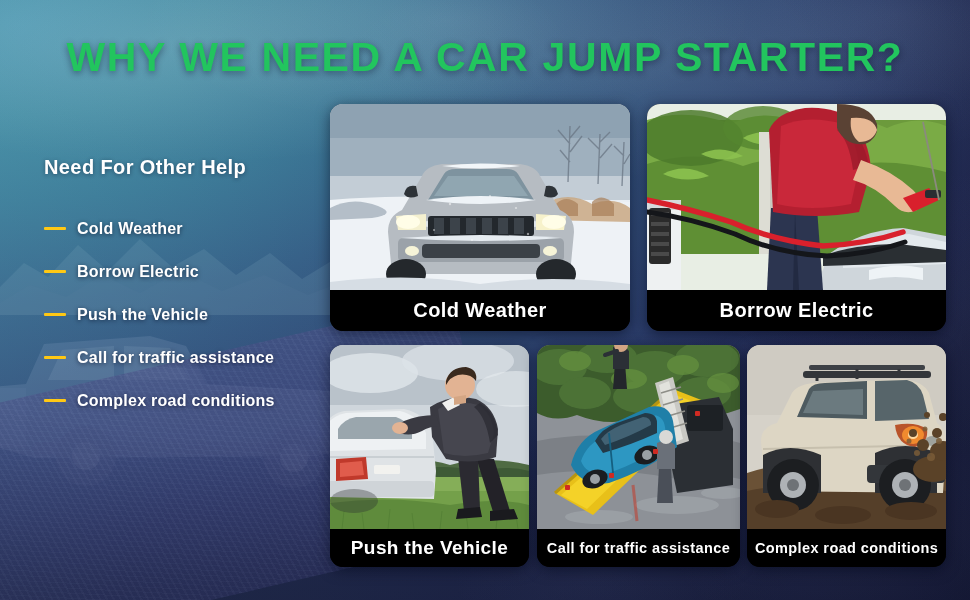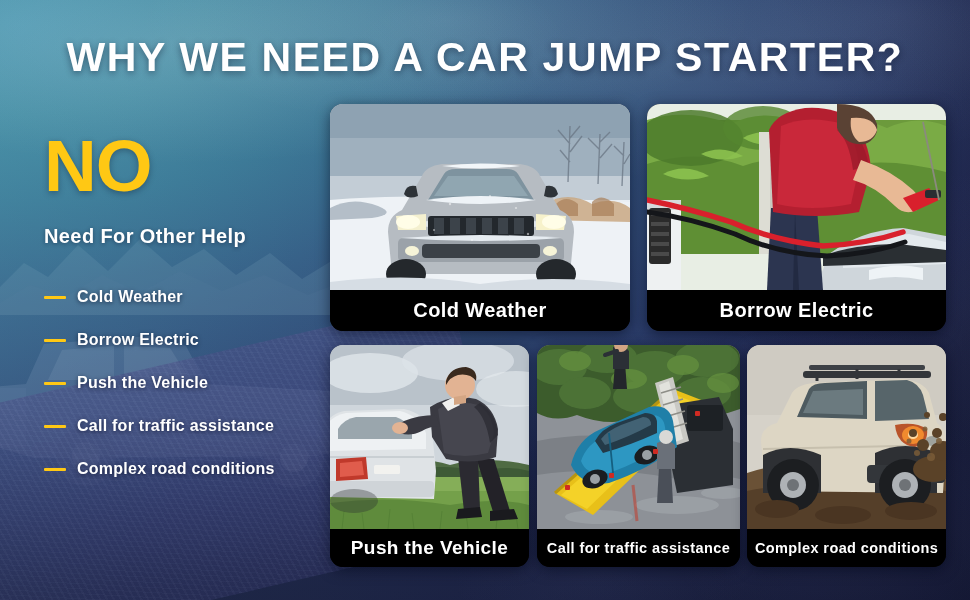--- a/index.html
+++ b/index.html
@@ -77,21 +77,21 @@
   }
   .bg-vignette {
     position:absolute; inset:0;
     background:radial-gradient(135% 115% at 26% 22%, rgba(0,0,0,0) 44%, rgba(8,10,30,.40) 100%);
   }
 
   
   .title {
     position:absolute; left:0; right:0; top:34px;
     text-align:center;
-    color:#ffffff;
+    color:#22c55e;
     font-size:41px;
     font-weight:bold;
     letter-spacing:1.6px;
     white-space:nowrap;
     text-shadow:0 2px 7px rgba(6,14,36,.45);
   }
 
   
   .left-col { position:absolute; left:44px; top:132px; width:300px; }
 
@@ -209,21 +209,20 @@
   </div>
 
   <div class="bg-ground"></div>
   <div class="bg-noise"></div>
   <div class="bg-vignette"></div>
 
   <div class="title">WHY WE NEED A CAR JUMP STARTER?</div>
 
   <div class="left-col">
 
-    <div class="no-word">NO</div>
 
     <div class="no-sub">Need For Other Help</div>
 
     <ul class="bullets">
       <li class="bullet">
         <span class="bullet-dash"></span>
         <span class="bullet-label">Cold Weather</span>
       </li>
       <li class="bullet">
         <span class="bullet-dash"></span>

